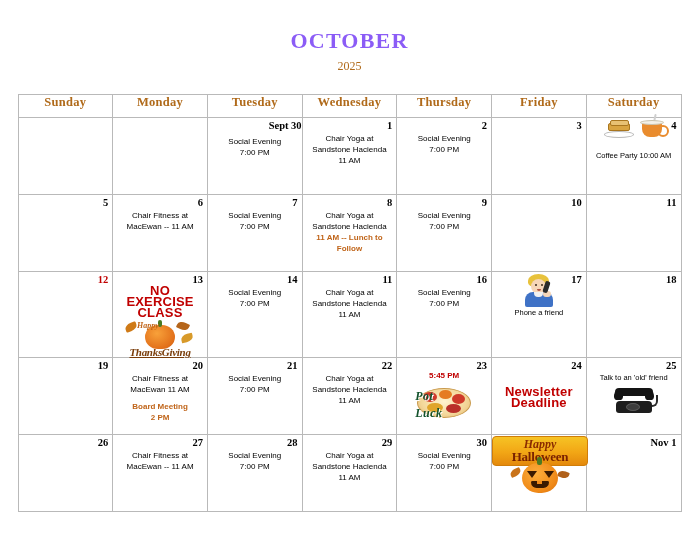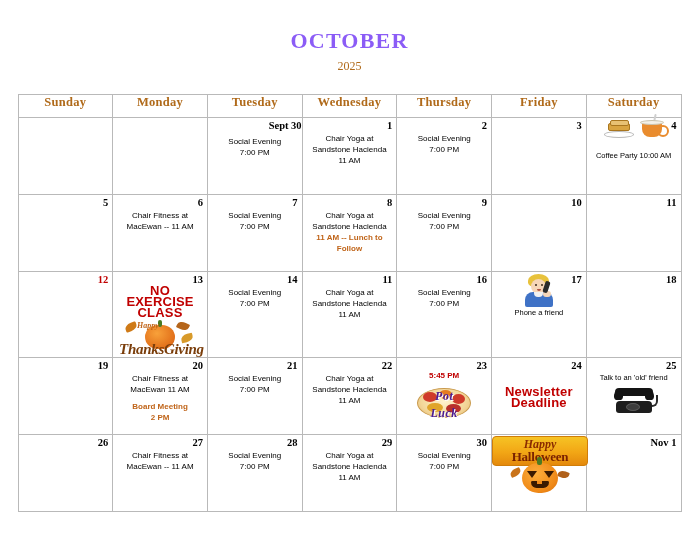--- a/index.html
+++ b/index.html
@@ -157,26 +157,28 @@
     font-style: italic;
     font-size: 8px;
     color: #c0651a;
     font-weight: bold;
   }
   .thanks-word {
     position: absolute;
     left: 0;
     bottom: -1px;
     width: 82px;
-    font-family: "Liberation Serif", serif;
-    font-size: 15px;
+    text-align: center;
+    font-family: "Liberation Serif", serif;
+    font-size: 11px;
     font-weight: bold;
     font-style: italic;
     color: #7a3d0a;
     letter-spacing: -0.3px;
+    text-decoration: underline;
   }
 
   
   .coffee-wrap {
     position: relative;
     width: 72px;
     height: 30px;
     margin: 2px auto 0 auto;
   }
   .cup {
@@ -358,25 +360,24 @@
     border-radius: 50%;
   }
   .pl-food.f1 { left: 8px; top: 8px; width: 14px; height: 10px; background:#cf3a2a; }
   .pl-food.f2 { left: 24px; top: 6px; width: 13px; height: 9px; background:#e57c22; }
   .pl-food.f3 { left: 37px; top: 10px; width: 13px; height: 10px; background:#cf3a2a; }
   .pl-food.f4 { left: 12px; top: 19px; width: 16px; height: 9px; background:#e0a52b; }
   .pl-food.f5 { left: 31px; top: 20px; width: 15px; height: 9px; background:#b9302a; }
   .pl-word {
     position: absolute;
     width: 58px;
-    text-align: center;
     font-family: "Liberation Serif", serif;
     font-weight: bold;
     font-style: italic;
-    color: #4c1d95;
+    color: #14532d;
     text-shadow: 1px 1px 0 #ffffff;
     font-size: 12px;
     letter-spacing: 0.5px;
   }
   .pl-word.a { top: 5px; left: 0; }
   .pl-word.b { top: 22px; left: 0; }
 
   
   .tele-wrap {
     position: relative;

